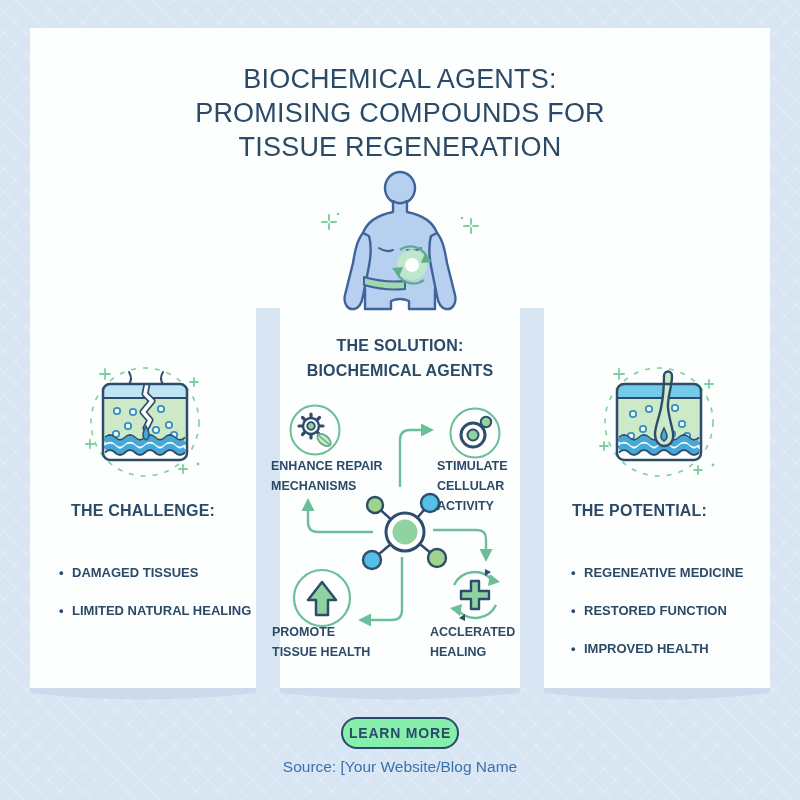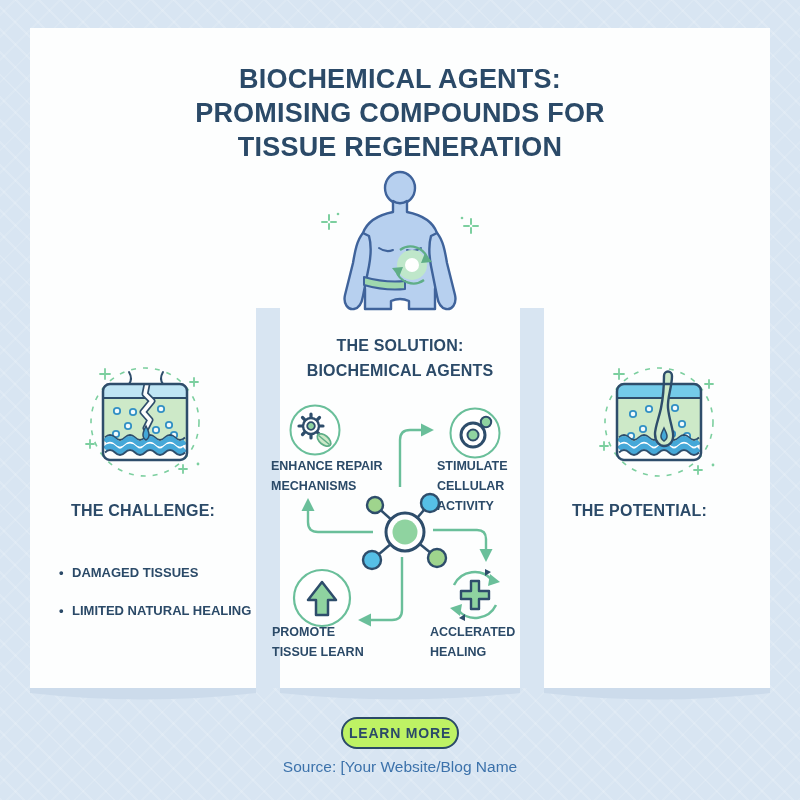--- a/index.html
+++ b/index.html
@@ -9,29 +9,29 @@
     background-color:#d8e5f2;
     background-image:
       repeating-linear-gradient(45deg, rgba(255,255,255,.16) 0 2px, transparent 2px 16px),
       repeating-linear-gradient(-45deg, rgba(255,255,255,.10) 0 2px, transparent 2px 16px);
   }
   .page{position:relative;width:800px;height:800px;}
   .abs{position:absolute;}
   .sheet{left:30px;top:28px;width:740px;height:660px;background:#fdfefe;}
   .gutter{top:308px;width:24px;height:380px;background:#d8e5f2;}
   .title{left:0;top:62px;width:800px;text-align:center;color:#2b4a68;
-         font-size:27px;font-weight:bold;line-height:34px;letter-spacing:.2px;}
+         font-size:27px;font-weight:normal;line-height:34px;letter-spacing:.2px;}
   .col-heading{color:#2b4a68;font-size:16px;font-weight:bold;text-align:center;letter-spacing:.2px;}
   .sub-heading{color:#2b4a68;font-size:16px;font-weight:bold;text-align:center;letter-spacing:.2px;}
   .bullets{display:flex;flex-direction:column;}
   .bullet-item{position:relative;padding-left:14px;color:#2b4a68;font-size:13px;
                font-weight:bold;line-height:22px;white-space:nowrap;margin-top:16px;}
   .bullet-item::before{content:"\2022";position:absolute;left:1px;top:0;}
   .node-label{color:#2b4a68;font-size:12.5px;font-weight:bold;line-height:20px;}
-  .btn{left:341px;top:717px;width:118px;height:32px;background:#bef264;border:2px solid #2b4a68;
+  .btn{left:341px;top:717px;width:118px;height:32px;background:#86efac;border:2px solid #2b4a68;
        border-radius:17px;color:#2b4a68;font-size:14px;font-weight:bold;letter-spacing:.8px;
        display:flex;align-items:center;justify-content:center;cursor:pointer;box-sizing:border-box;}
   .source{left:0;top:758px;width:800px;text-align:center;color:#3c72ab;font-size:15.5px;}
   svg{display:block;}
 </style>
 </head>
 <body>
 
 <div class="page">
 
@@ -212,21 +212,21 @@
     </g>
     <path d="M15,-21 L25,-13 L13,-9 Z" fill="#6abf9a"></path>
     <path d="M-15,21 L-25,13 L-13,9 Z" fill="#6abf9a"></path>
     <path d="M-4,-14 h8 v10 h10 v8 h-10 v10 h-8 v-10 h-10 v-8 h10 Z" fill="#8fd3a0" stroke="#2e4d6b" stroke-width="2.4" stroke-linejoin="round"></path>
     <path d="M10,-26 l6,3 l-6,4 Z" fill="#2e4d6b"></path>
     <path d="M-10,26 l-6,-3 l6,-4 Z" fill="#2e4d6b"></path>
   </svg>
 
   <div class="abs node-label" style="left:271px;top:456px;width:112px;">ENHANCE REPAIR MECHANISMS</div>
   <div class="abs node-label" style="left:437px;top:456px;width:80px;">STIMULATE CELLULAR ACTIVITY</div>
-  <div class="abs node-label" style="left:272px;top:622px;width:100px;">PROMOTE TISSUE LEARN</div>
+  <div class="abs node-label" style="left:272px;top:622px;width:100px;">PROMOTE TISSUE HEALTH</div>
   <div class="abs node-label" style="left:430px;top:622px;width:90px;">ACCLERATED HEALING</div>
 
   <svg class="abs" style="left:597px;top:366px;" width="124" height="124" viewBox="0 0 124 124">
     <circle cx="62" cy="56" r="54" fill="none" stroke="#7ccf9f" stroke-width="1.6" stroke-dasharray="5 7"></circle>
     <g stroke="#7ccf9f" stroke-width="1.8" stroke-linecap="round" fill="#7ccf9f">
       <path d="M22,3 V13 M17,8 H27" fill="none"></path>
       <path d="M7,76 V84 M3,80 H11" fill="none"></path>
       <path d="M112,14 V22 M108,18 H116" fill="none"></path>
       <path d="M101,100 V108 M97,104 H105" fill="none"></path>
       <circle cx="116" cy="99" r="1.4" stroke="none"></circle>
@@ -258,17 +258,22 @@
           <path d="M2,68.5 q5,-5 10,0 q5,5 10,0 q5,-5 10,0 q5,5 10,0 q5,-5 10,0 q5,5 10,0 q5,-5 10,0 q5,5 10,0" stroke="#2e4d6b" stroke-width="1.8"></path>
         </g>
       </g>
       <path d="M47,-8 C47,3 46,14 44,24 C42,34 38,43 38,50 C38,58 43,62 47,62 C53,62 57,57 56,49 C55,42 52,34 51,24 C50,14 55,3 55,-8 A4,4.5 0 0 0 47,-8 Z" fill="#cde9c8" stroke="#2e4d6b" stroke-width="2.4" stroke-linejoin="round"></path>
       <path d="M47,44 C44,50 42,54 47,57 C52,54 50,50 47,44 Z" fill="#45a8d8" stroke="#2e4d6b" stroke-width="1.5"></path>
       <rect x="0" y="0" width="84" height="76" rx="7" fill="none" stroke="#2e4d6b" stroke-width="2.5"></rect>
     </g>
   </svg>
 
   <div class="abs col-heading" style="left:544px;top:502px;width:191px;">THE POTENTIAL:</div>
+  <div class="abs bullets" style="left:570px;top:546px;">
+    <div class="bullet-item">REGENEATIVE MEDICINE</div>
+    <div class="bullet-item">RESTORED FUNCTION</div>
+    <div class="bullet-item">IMPROVED HEALTH</div>
+  </div>
 
   <div class="abs btn">LEARN MORE</div>
   <div class="abs source">Source: [Your Website/Blog Name</div>
 
 </div>
 
 </body></html>

